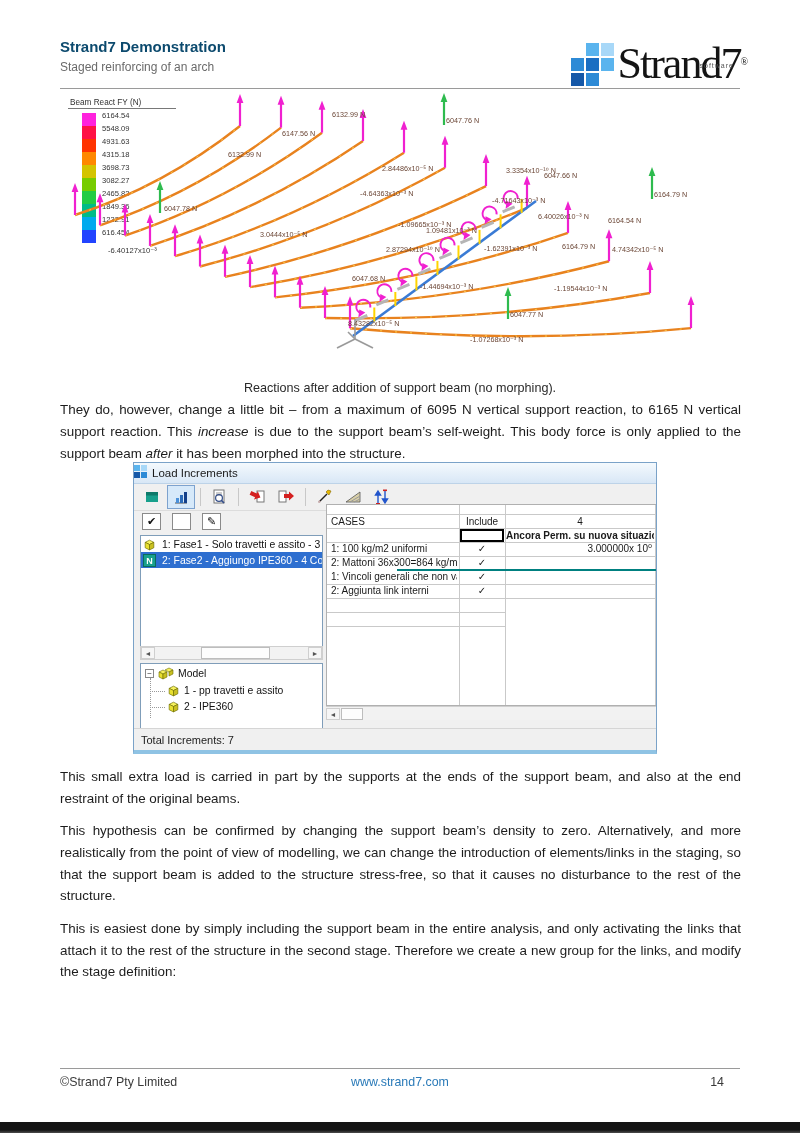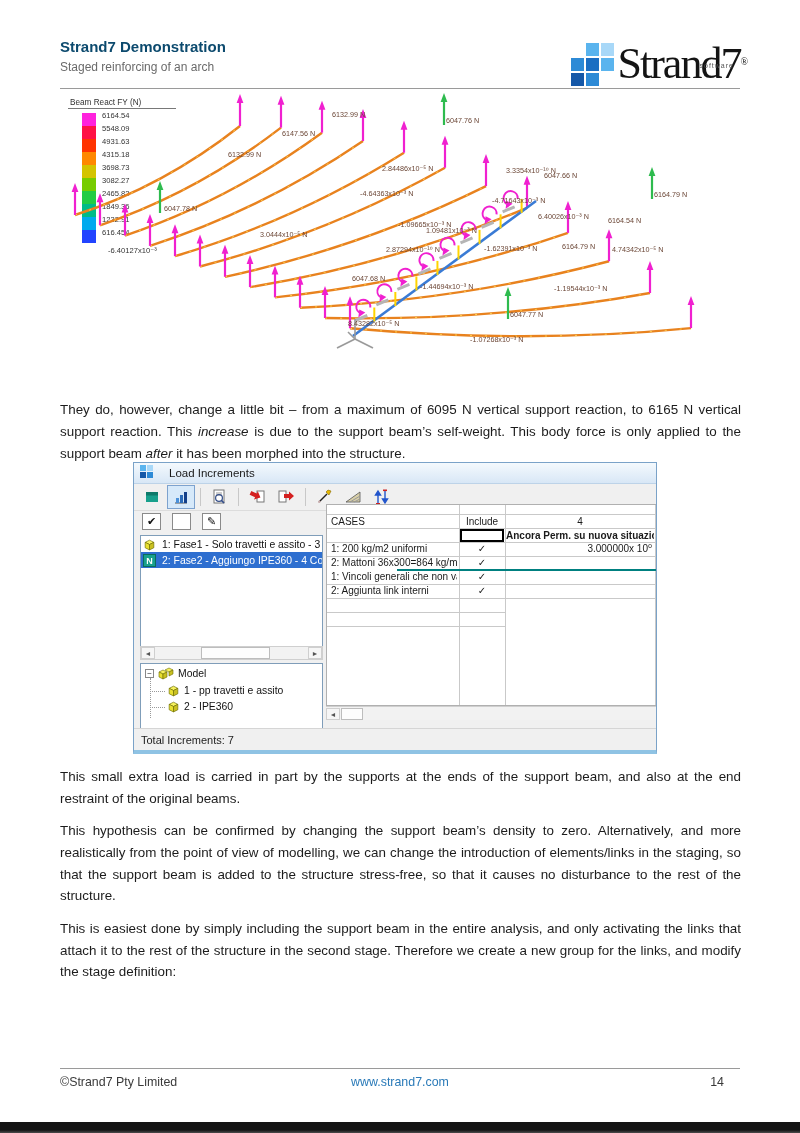--- a/index.html
+++ b/index.html
@@ -24,21 +24,21 @@
   .leg-lab{font-size:7.6px;fill:#333;}
   .fig-lab{font-size:7.2px;fill:#6b4636;}
   .caption{position:absolute;left:0;right:0;top:381px;text-align:center;font-size:12.6px;color:#2a2a2a;}
   
   .paras{position:absolute;left:60px;width:681px;}
   #p-top{top:399px;}
   #p-bottom{top:766px;}
   .paras p{margin:0 0 10.5px 0;font-size:13.4px;line-height:21.8px;text-align:justify;color:#1c1c1c;}
   
   .dialog{position:absolute;left:133px;top:462px;width:524px;height:292px;background:#f0f0f0;border:1px solid #7aa2c8;border-bottom:4px solid #8fc3e4;overflow:hidden;box-sizing:border-box;}
-  .dlg-title{position:absolute;left:0;right:0;top:0;height:20px;background:linear-gradient(#f4f9fd,#d8e7f6);border-bottom:1px solid #bdd3e8;display:flex;align-items:center;padding-left:6px;gap:11px;}
+  .dlg-title{position:absolute;left:0;right:0;top:0;height:20px;background:linear-gradient(#f4f9fd,#d8e7f6);border-bottom:1px solid #bdd3e8;display:flex;align-items:center;}
   .dlg-title-text{font-size:11.5px;color:#1a1a1a;margin-left:5px;}
   .dlg-toolbar{position:absolute;left:0;right:0;top:21px;height:26px;background:#f0f0f0;border-bottom:1px solid #dcdcdc;display:flex;align-items:center;padding-left:4px;}
   .tb-btn{width:26px;height:22px;display:flex;align-items:center;justify-content:center;border:1px solid transparent;margin-right:1px;}
   .tb-btn.sel{border:1px solid #7da2ce;background:#d6e9fa;}
   .tb-sep{width:1px;height:18px;background:#c8c8c8;margin:0 4px;}
   .chk-row{position:absolute;left:8px;top:50px;display:flex;gap:11px;}
   .chk{width:17px;height:15px;background:#fff;border:1px solid #8a8a8a;font-size:11px;line-height:14px;text-align:center;color:#111;}
   .stage-list{position:absolute;left:6px;top:72px;width:181px;height:110px;background:#fff;border:1px solid #7f9db9;overflow:hidden;}
   .stage-item{height:16px;display:flex;align-items:center;font-size:10.4px;white-space:nowrap;padding-left:2px;color:#111;}
   .stage-item.sel{background:#2e6fd0;color:#fff;}
@@ -255,20 +255,21 @@
       <text x="424" y="158" class="fig-lab">-1.62391x10⁻³ N</text>
       <text x="502" y="156" class="fig-lab">6164.79 N</text>
       <text x="552" y="159" class="fig-lab">4.74342x10⁻⁵ N</text>
       <text x="292" y="188" class="fig-lab">6047.68 N</text>
       <text x="360" y="196" class="fig-lab">-1.44694x10⁻³ N</text>
       <text x="494" y="198" class="fig-lab">-1.19544x10⁻³ N</text>
       <text x="288" y="233" class="fig-lab">8.43282x10⁻⁵ N</text>
       <text x="450" y="224" class="fig-lab">6047.77 N</text>
       <text x="410" y="249" class="fig-lab">-1.07268x10⁻³ N</text>
     </svg>
+  <div class="caption">Reactions after addition of support beam (no morphing).</div>
 
   <div class="paras" id="p-top">
       <p><span>They do, however, change a little bit – from a maximum of 6095 N vertical support reaction, to 6165 N vertical support reaction.  This </span><i>increase</i><span> is due to the support beam’s self-weight.  This body force is only applied to the support beam </span><i>after</i><span> it has been morphed into the structure.</span></p>
     </div>
 
   <div class="dialog">
     <div class="dlg-title">
       <span id="dlg-ico"><svg width="13" height="13" viewBox="0 0 13 13">
             <rect x="0" y="0" width="6" height="6" fill="#5ab4ee"></rect>
             <rect x="7" y="0" width="6" height="6" fill="#a8d8f8"></rect>
@@ -421,21 +422,21 @@
         <div class="hline" style="top: 79px; width: 330px;"></div>
         <div class="hline" style="top: 93px; width: 330px;"></div>
         <div class="hline" style="top: 107px; width: 178px;"></div>
         <div class="hline" style="top: 121px; width: 178px;"></div>
         <div class="tealln" style="top: 64px;"></div>
         <div class="cell" style="left: 4px; top: 10px; width: 126px;">CASES</div>
         <div class="cell cc" style="left: 132px; top: 10px; width: 46px;">Include</div>
         <div class="cell cc" style="left: 178px; top: 10px; width: 150px;">4</div>
         <div class="focus" style="left: 133px; top: 24px; width: 44px; height: 13px;"></div>
         <div class="cell cc bb" style="left: 179px; top: 24px; width: 148px;">Ancora Perm. su nuova situazione</div>
-        <div class="cell" style="left: 4px; top: 37px; width: 126px;">1: 200 kg/m2 uniformi</div>
+        <div class="cell" style="left: 4px; top: 37px; width: 126px;">1: 100 kg/m2 uniformi</div>
         <div class="cell cc" style="left: 132px; top: 37px; width: 46px;">✓</div>
         <div class="cell rr" style="left: 179px; top: 37px; width: 146px;">3.000000x 10⁰</div>
         <div class="cell" style="left: 4px; top: 51px; width: 126px;">2: Mattoni  36x300=864 kg/m</div>
         <div class="cell cc" style="left: 132px; top: 51px; width: 46px;">✓</div>
         <div class="cell" style="left: 4px; top: 65px; width: 126px;">1: Vincoli generali che non variano</div>
         <div class="cell cc" style="left: 132px; top: 65px; width: 46px;">✓</div>
         <div class="cell" style="left: 4px; top: 79px; width: 126px;">2: Aggiunta link interni</div>
         <div class="cell cc" style="left: 132px; top: 79px; width: 46px;">✓</div>
       </div>
     <div class="tbl-hscroll">

